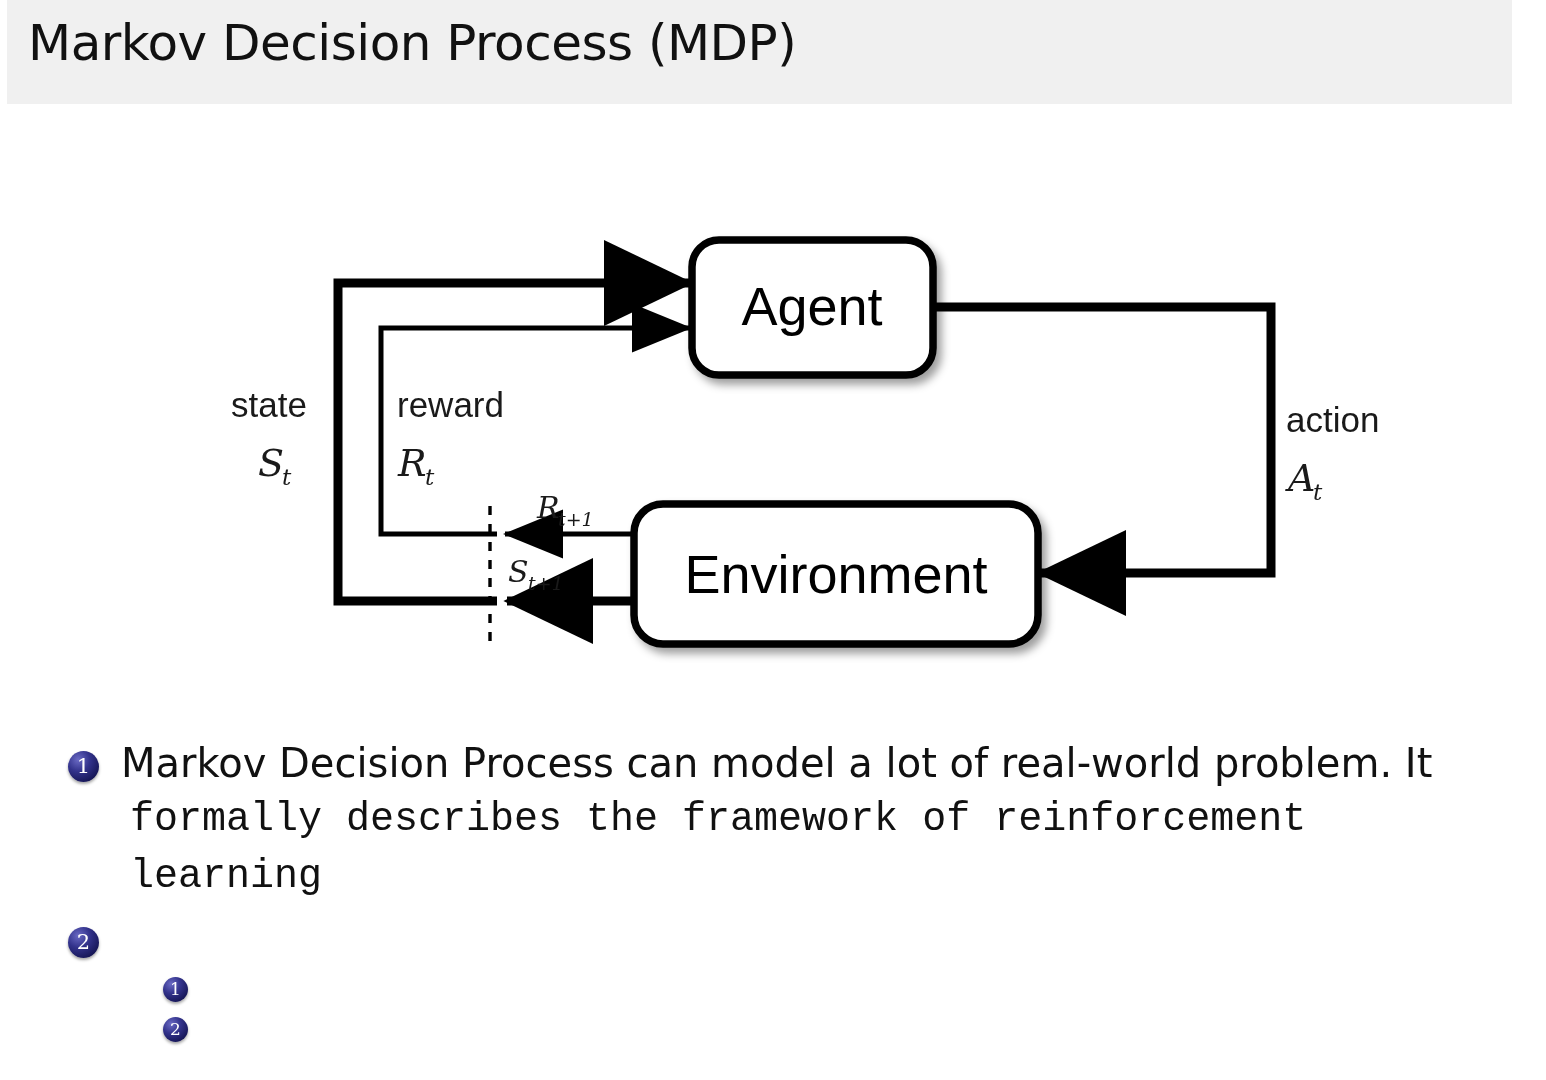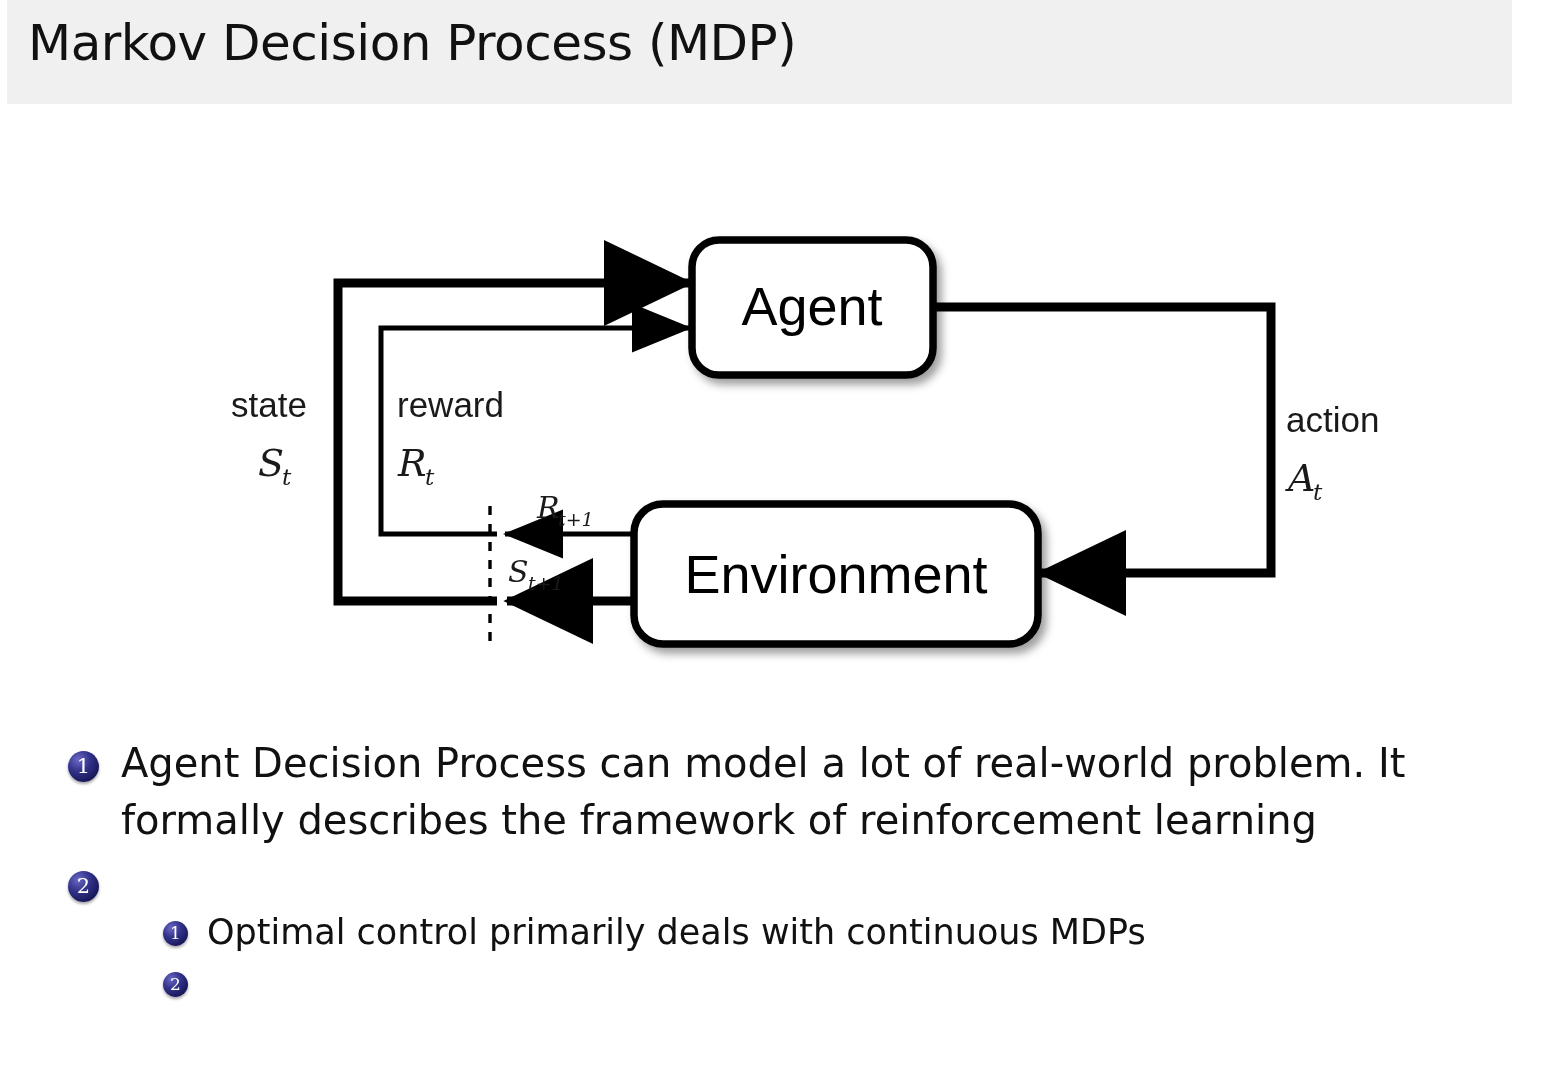--- a/index.html
+++ b/index.html
@@ -138,21 +138,21 @@
     line-height: 1.42;
     color: #111111;
     max-width: 1390px;
   }
   .btext-2 {
     font-family: "DejaVu Sans", sans-serif;
     font-size: 35px;
     line-height: 1.40;
     color: #111111;
   }
-  .btext .l2 { display: block; margin-left: 0; }
+  .btext .l2 { display: block; margin-left: 9px; font-family: Liberation Mono, monospace; }
 </style>
 </head>
 <body>
 
 <div id="header-bar">
   <div id="slide-title">Markov Decision Process (MDP)</div>
 </div>
 
 <div id="diagram">
   <svg width="1546" height="580" viewBox="0 0 1546 580" xmlns="http://www.w3.org/2000/svg">
@@ -229,31 +229,30 @@
       <text class="dmath-small-sub" x="528" y="480">t+1</text>
     </g>
   </svg>
 </div>
 
 <div id="bullet-list">
 
   <div class="bullet-row lvl1">
     <span class="marker marker-1">1</span>
     <span class="btext">
-      <span>Agent Decision Process can model a lot of real-world problem.  It</span>
+      <span>Markov Decision Process can model a lot of real-world problem.  It</span>
       <span class="l2">formally describes the framework of reinforcement learning</span>
     </span>
   </div>
 
   <div class="bullet-row lvl1">
     <span class="marker marker-1">2</span>
   </div>
 
   <div class="bullet-row lvl2">
     <span class="marker marker-2">1</span>
-    <span class="btext-2">Optimal control primarily deals with continuous MDPs</span>
   </div>
 
   <div class="bullet-row lvl2">
     <span class="marker marker-2">2</span>
   </div>
 
 </div>
 
 </body></html>

